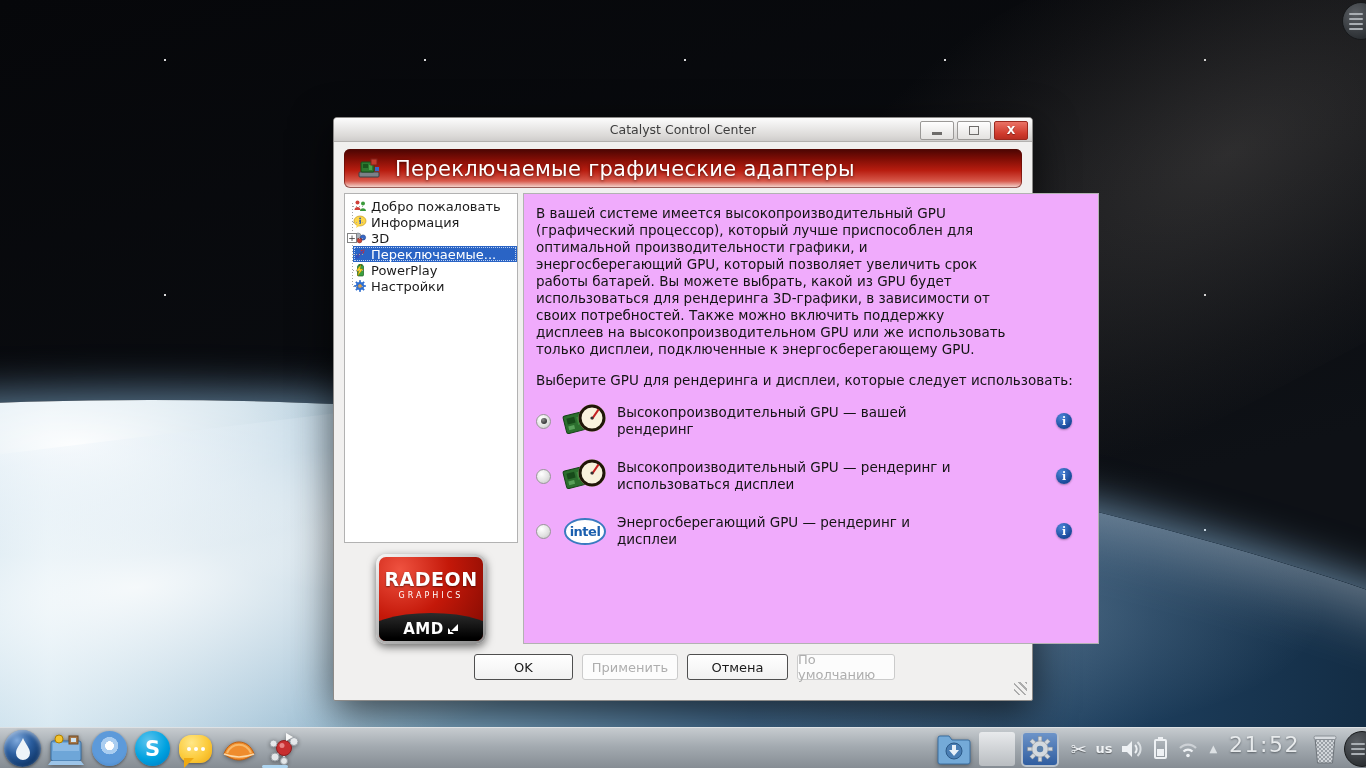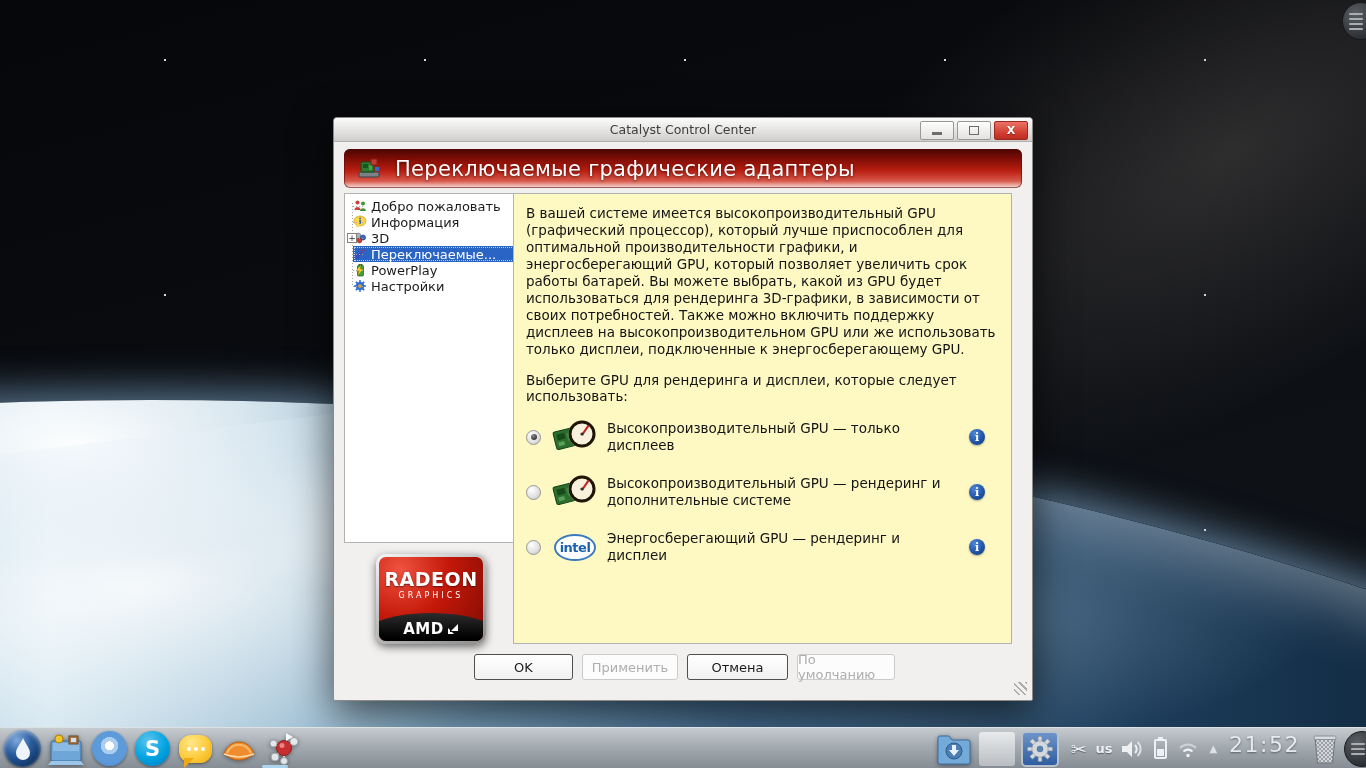--- a/index.html
+++ b/index.html
@@ -47,21 +47,21 @@
   .glyph-min{width:10px;height:3px;background:#6e6c6a;margin-top:6px;}
   .glyph-max{width:8px;height:7px;border:1.5px solid #6e6c6a;}
   
   .banner{position:absolute;left:10px;top:31px;width:678px;height:39px;border-radius:6px;
     background:linear-gradient(180deg,#4a0503 0%,#7e0d05 25%,#b81d10 55%,#d7584a 82%,#f3cdc6 97%,#fae8e4 100%);
     display:flex;align-items:center;padding-left:12px;box-sizing:border-box;box-shadow:inset 0 0 0 1px rgba(90,10,5,.6);}
   .banner-title{color:#fff;font-size:21px;margin-left:12px;text-shadow:0 1px 3px rgba(0,0,0,.55);letter-spacing:.3px;}
   
   .tree-panel{position:absolute;left:10px;top:75px;width:174px;height:350px;background:#fff;
     border:1px solid #b2b2b2;box-sizing:border-box;}
-  .main-panel{position:absolute;left:179px;top:75px;width:499px;height:451px;background:#fef9c3;
+  .main-panel{position:absolute;left:189px;top:75px;width:576px;height:451px;background:#f0abfc;
     border:1px solid #b2b2b2;box-sizing:border-box;padding:11px 14px 0 12px;}
   .tree{position:relative;padding-top:4px;font-size:13px;color:#1c1c1c;}
   .tree::before{content:"";position:absolute;left:7px;top:9px;width:1px;height:82px;
     background-image:repeating-linear-gradient(180deg,#a6a6a6 0 1px,transparent 1px 3px);}
   .trow{display:flex;align-items:center;height:16px;position:relative;padding-left:8px;}
   .trow::before{content:"";position:absolute;left:8px;top:8px;width:10px;height:1px;
     background-image:repeating-linear-gradient(90deg,#a6a6a6 0 1px,transparent 1px 3px);}
   .expander{position:absolute;left:2px;top:3px;width:10px;height:10px;background:#fff;border:1px solid #828282;
     font-size:9px;line-height:8px;text-align:center;color:#333;box-sizing:border-box;}
   .ticon{width:14px;height:14px;margin-right:4px;flex:0 0 auto;display:flex;}
@@ -293,41 +293,41 @@
                 <rect x="6" y="14" width="8" height="6" fill="#174a1a"></rect>
                 <rect x="16" y="15" width="6" height="8" fill="#3b8a3e"></rect>
                 <rect x="6" y="22" width="6" height="4" fill="#58a05a"></rect>
               </g>
             <circle cx="30" cy="16" r="13.5" fill="#e8d9a8"></circle>
             <circle cx="30" cy="16" r="12" fill="#f8f2dc" stroke="#201608" stroke-width="3"></circle>
             <line x1="30" y1="17" x2="36.5" y2="7.5" stroke="#c42020" stroke-width="2.2"></line>
             <circle cx="30" cy="16" r="1.6" fill="#333"></circle>
           </svg>
         </span>
-        <span class="optlabel">Высокопроизводительный GPU — только дисплеев</span>
+        <span class="optlabel">Высокопроизводительный GPU — вашей рендеринг</span>
         <span class="infobtn">i</span>
       </div>
 
       <div class="option">
         <span class="radio"></span>
         <span class="gpuicon">
           <svg width="46" height="38" viewBox="0 0 46 38">
             <g transform="rotate(-14 16 22)">
                 <rect x="3" y="11" width="25" height="18" rx="2" fill="#2c6e2e" stroke="#144316"></rect>
                 <rect x="6" y="14" width="8" height="6" fill="#174a1a"></rect>
                 <rect x="16" y="15" width="6" height="8" fill="#3b8a3e"></rect>
                 <rect x="6" y="22" width="6" height="4" fill="#58a05a"></rect>
               </g>
             <circle cx="30" cy="16" r="13.5" fill="#e8d9a8"></circle>
             <circle cx="30" cy="16" r="12" fill="#f8f2dc" stroke="#201608" stroke-width="3"></circle>
             <line x1="30" y1="17" x2="36.5" y2="7.5" stroke="#c42020" stroke-width="2.2"></line>
             <circle cx="30" cy="16" r="1.6" fill="#333"></circle>
           </svg>
         </span>
-        <span class="optlabel">Высокопроизводительный GPU — рендеринг и дополнительные системе</span>
+        <span class="optlabel">Высокопроизводительный GPU — рендеринг и использоваться дисплеи</span>
         <span class="infobtn">i</span>
       </div>
 
       <div class="option">
         <span class="radio"></span>
         <span class="gpuicon">
           <span class="intel-badge">intel</span>
         </span>
         <span class="optlabel">Энергосберегающий GPU — рендеринг и дисплеи</span>
         <span class="infobtn">i</span>

